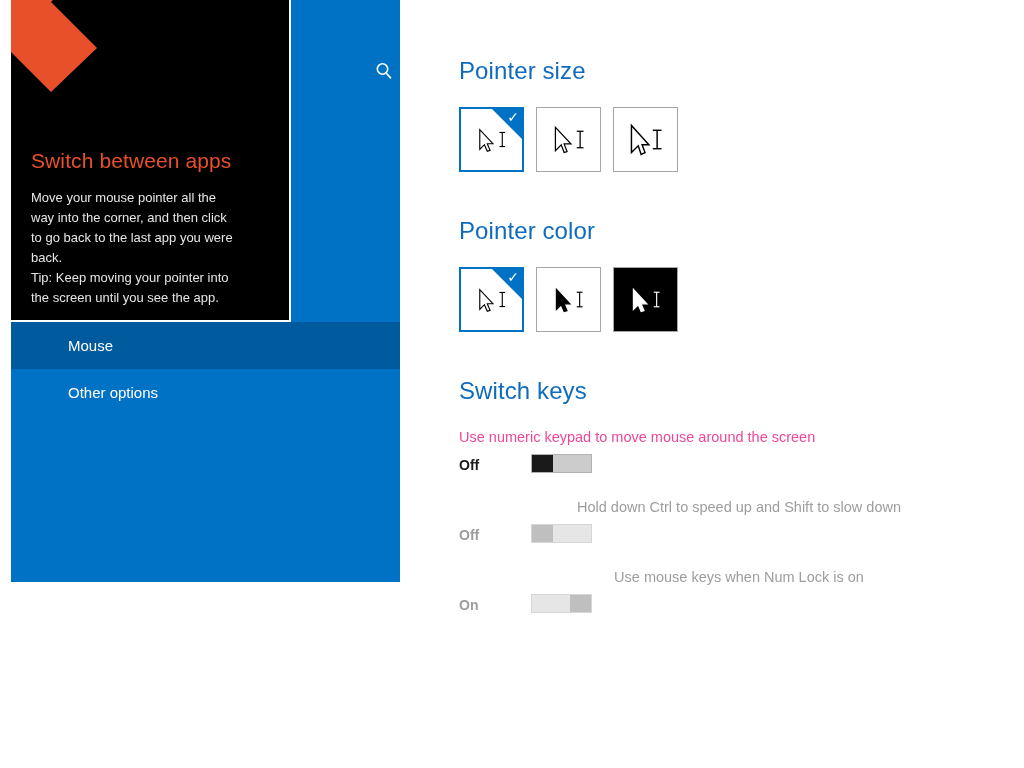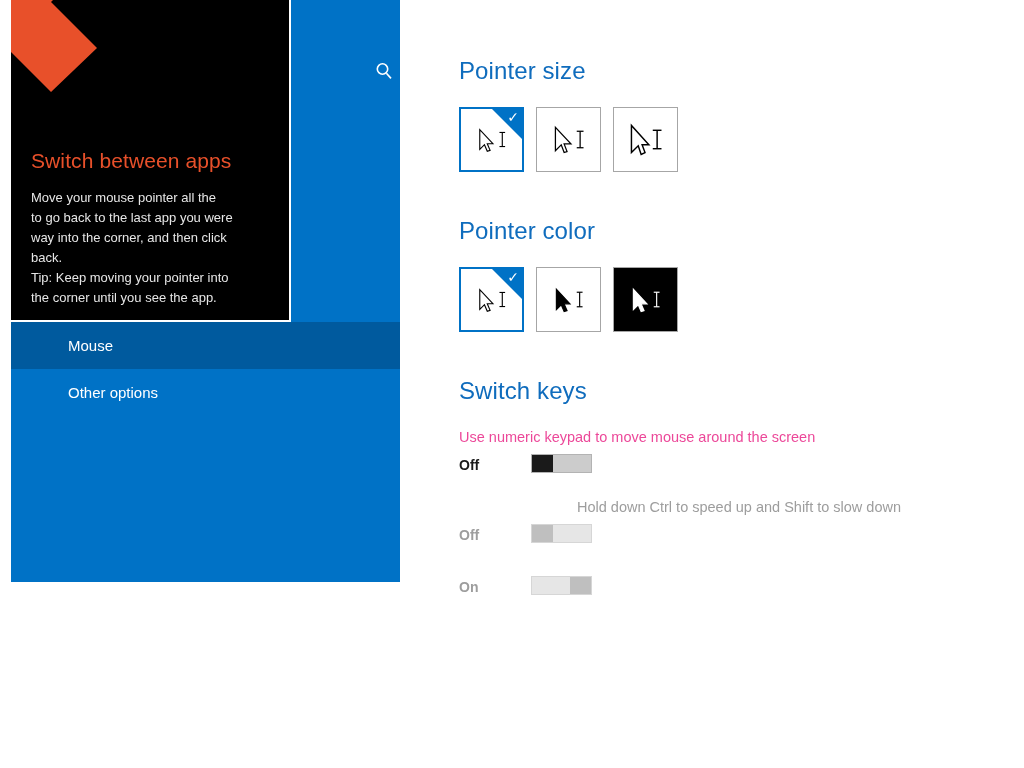--- a/index.html
+++ b/index.html
@@ -226,25 +226,25 @@
     <div class="callout">
 
       <svg class="big-arrow" viewBox="0 0 180 170">
         <polygon points="0,0 128,0 86,42 132,88 86,132 40,86 0,128" fill="#e8502a"></polygon>
       </svg>
 
       <div class="callout-title">Switch between apps</div>
 
       <div class="callout-body">
         <p>Move your mouse pointer all the</p>
+        <p>way into the corner, and then click</p>
         <p>to go back to the last app you were</p>
-        <p>way into the corner, and then click</p>
         <p>back.</p>
         <p>Tip: Keep moving your pointer into</p>
-        <p>the corner until you see the app.</p>
+        <p>the screen until you see the app.</p>
       </div>
     </div>
 
     <div class="nav">
       <div class="nav-item selected">
         <span>Mouse</span>
       </div>
       <div class="nav-item">
         <span>Other options</span>
       </div>
@@ -349,20 +349,21 @@
       <div class="mk-label disabled">Hold down Ctrl to speed up and Shift to slow down</div>
       <div class="mk-control">
         <div class="mk-state disabled">Off</div>
         <div class="toggle off disabled">
           <div class="knob"></div>
         </div>
       </div>
     </div>
 
     <div class="mk-row" style="left:59px; top:568px;">
+      <div class="mk-label disabled">Use mouse keys when Num Lock is on</div>
       <div class="mk-control">
         <div class="mk-state disabled">On</div>
         <div class="toggle on disabled">
           <div class="knob"></div>
         </div>
       </div>
     </div>
 
   </div>
 </div>

